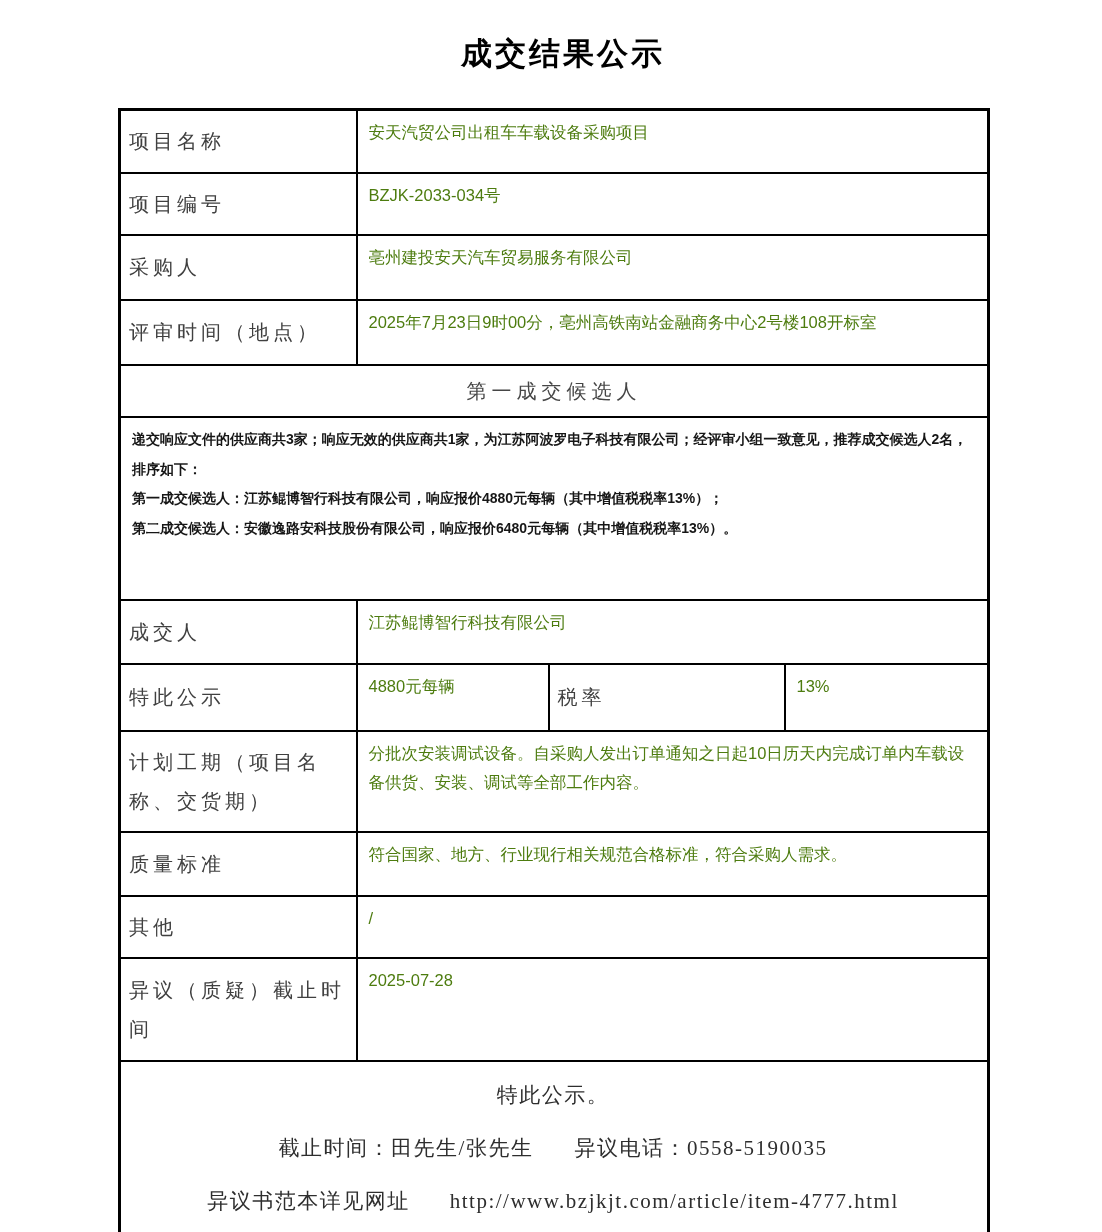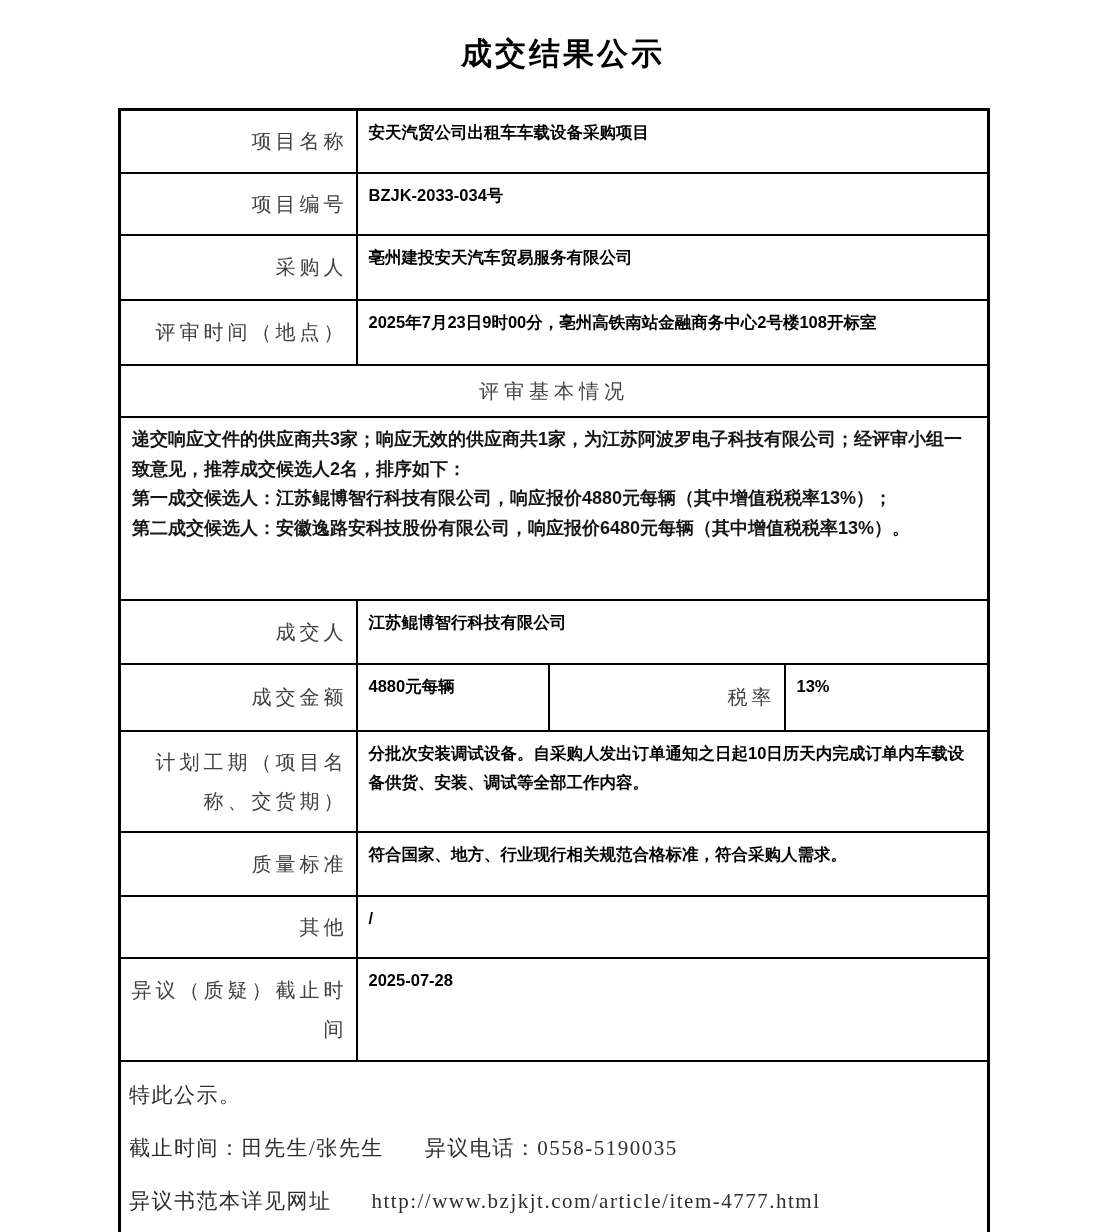--- a/index.html
+++ b/index.html
@@ -33,63 +33,63 @@
     background: #ffffff;
     border: 3px solid #000000;
   }
   td { border: 2px solid #000000; padding: 0; }
   td.label {
     font-family: "Liberation Serif", "DejaVu Serif", serif;
     font-size: 20px;
     font-weight: 400;
     color: #404040;
     letter-spacing: 4px;
-    text-align: right;
+    text-align: left;
     vertical-align: middle;
     padding: 4px 8px;
     line-height: 1.95;
   }
   td.value {
     font-family: "Liberation Sans", "DejaVu Sans", sans-serif;
     font-size: 16.5px;
-    font-weight: 700;
-    color: #000000;
+    font-weight: 400;
+    color: #4d7c0f;
     vertical-align: top;
     padding: 7px 12px 6px 11px;
     line-height: 29px;
   }
   td.section {
     font-family: "Liberation Serif", "DejaVu Serif", serif;
     font-size: 20px;
     font-weight: 400;
     color: #464646;
     letter-spacing: 5px;
     text-align: center;
     vertical-align: middle;
     padding: 4px 8px;
   }
   td.detail {
     font-family: "Liberation Sans", "DejaVu Sans", sans-serif;
-    font-size: 18px;
+    font-size: 14px;
     font-weight: 600;
     color: #161616;
     vertical-align: top;
     padding: 7px 12px 6px 11px;
     line-height: 29.5px;
     white-space: pre-line;
   }
   td.footer-cell {
     font-family: "Liberation Serif", "DejaVu Serif", serif;
     font-size: 21px;
     color: #2e2e2e;
     letter-spacing: 1.5px;
     vertical-align: top;
     padding: 22px 10px 0 8px;
   }
-  .footer-line { line-height: 22px; margin-bottom: 31px; }
+  .footer-line { line-height: 22px; margin-bottom: 31px; text-align: center; }
   .fl-b1 { margin-left: 41px; }
   .fl-b2 { margin-left: 40px; margin-top: 32px; }
   tr.r1  td { height: 48px; }
   tr.r2  td { height: 47px; }
   tr.r3  td { height: 50px; }
   tr.r4  td { height: 50px; }
   tr.r5  td { height: 42px; }
   tr.r6  td { height: 168px; }
   tr.r7  td { height: 49px; }
   tr.r8  td { height: 52px; }
@@ -124,33 +124,33 @@
       </tr>
       <tr class="r3">
         <td class="label">采购人</td>
         <td class="value" colspan="3">亳州建投安天汽车贸易服务有限公司</td>
       </tr>
       <tr class="r4">
         <td class="label">评审时间（地点）</td>
         <td class="value" colspan="3">2025年7月23日9时00分，亳州高铁南站金融商务中心2号楼108开标室</td>
       </tr>
       <tr class="r5">
-        <td class="section" colspan="4">评审基本情况</td>
+        <td class="section" colspan="4">第一成交候选人</td>
       </tr>
       <tr class="r6">
         <td class="detail" colspan="4">递交响应文件的供应商共3家；响应无效的供应商共1家，为江苏阿波罗电子科技有限公司；经评审小组一致意见，推荐成交候选人2名，排序如下：
 第一成交候选人：江苏鲲博智行科技有限公司，响应报价4880元每辆（其中增值税税率13%）；
 第二成交候选人：安徽逸路安科技股份有限公司，响应报价6480元每辆（其中增值税税率13%）。</td>
       </tr>
       <tr class="r7">
         <td class="label">成交人</td>
         <td class="value" colspan="3">江苏鲲博智行科技有限公司</td>
       </tr>
       <tr class="r8">
-        <td class="label">成交金额</td>
+        <td class="label">特此公示</td>
         <td class="value">4880元每辆</td>
         <td class="label">税率</td>
         <td class="value">13%</td>
       </tr>
       <tr class="r9">
         <td class="label">计划工期（项目名称、交货期）</td>
         <td class="value" colspan="3">分批次安装调试设备。自采购人发出订单通知之日起10日历天内完成订单内车载设备供货、安装、调试等全部工作内容。</td>
       </tr>
       <tr class="r10">
         <td class="label">质量标准</td>

